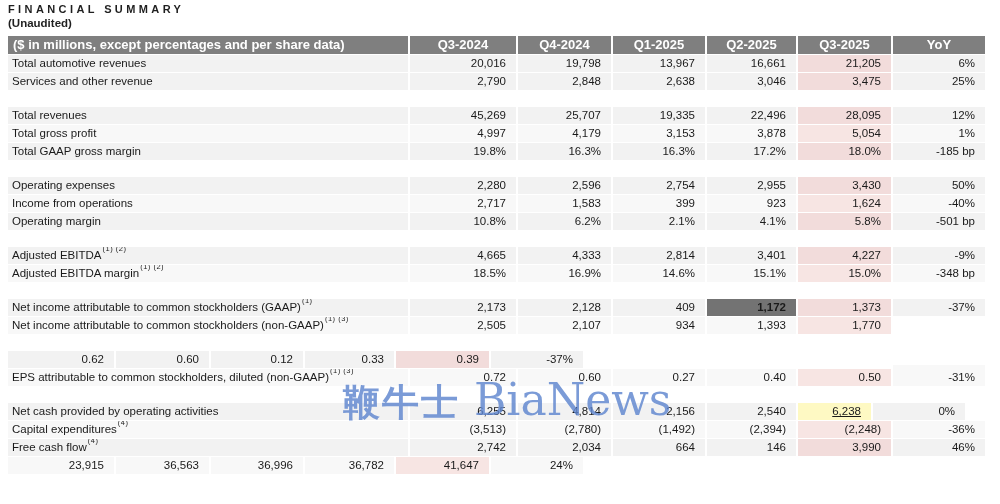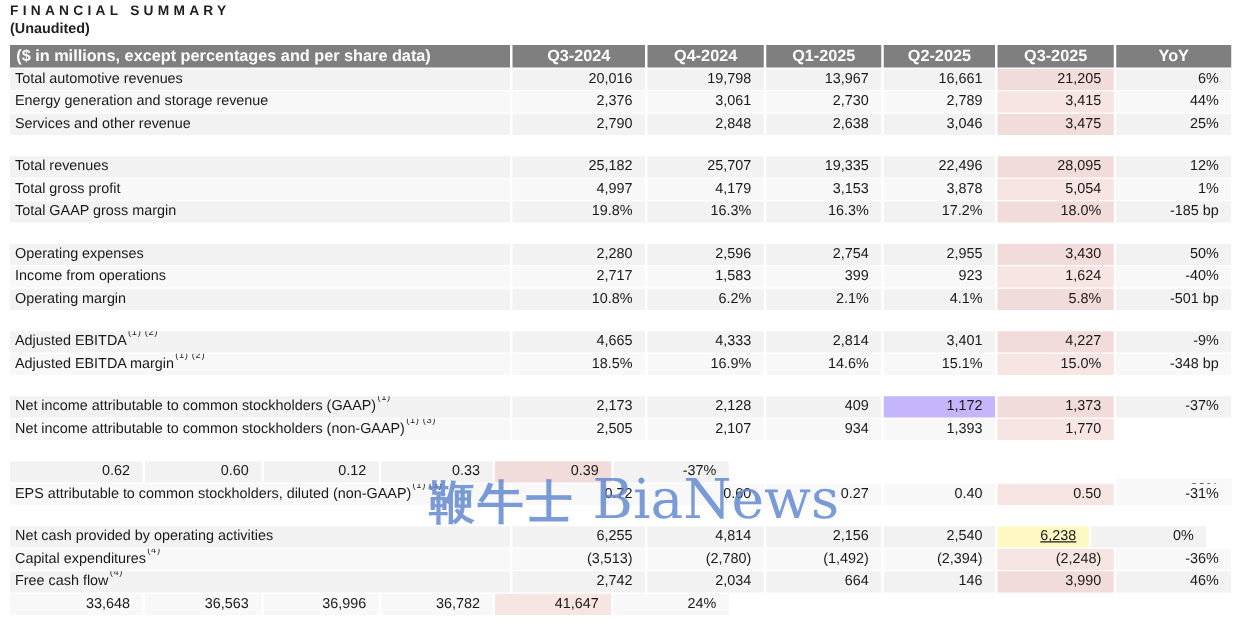--- a/index.html
+++ b/index.html
@@ -77,41 +77,32 @@
       <div class="t-row">
         <div class="cell c-label" style="width: 400px; background: rgb(242, 242, 242); color: rgb(26, 26, 26);"><span>Total automotive revenues</span></div>
         <div class="cell c-num" style="width: 106px; color: rgb(26, 26, 26); background: rgb(242, 242, 242);">20,016</div>
         <div class="cell c-num" style="width: 93px; color: rgb(26, 26, 26); background: rgb(242, 242, 242);">19,798</div>
         <div class="cell c-num" style="width: 92px; color: rgb(26, 26, 26); background: rgb(242, 242, 242);">13,967</div>
         <div class="cell c-num" style="width: 89px; color: rgb(26, 26, 26); background: rgb(242, 242, 242);">16,661</div>
         <div class="cell c-num" style="width: 93px; color: rgb(26, 26, 26); background: rgb(242, 220, 219);">21,205</div>
         <div class="cell c-num" style="width: 92px; color: rgb(26, 26, 26); background: rgb(242, 242, 242);">6%</div>
       </div>
       <div class="t-row">
-        <div class="cell c-label" style="width: 400px; background: rgb(248, 248, 248); color: rgb(26, 26, 26);"><span>Energy generation and storage revenue</span></div>
-        <div class="cell c-num" style="width: 106px; color: rgb(26, 26, 26); background: rgb(248, 248, 248);">2,376</div>
-        <div class="cell c-num" style="width: 93px; color: rgb(26, 26, 26); background: rgb(248, 248, 248);">3,061</div>
-        <div class="cell c-num" style="width: 92px; color: rgb(26, 26, 26); background: rgb(248, 248, 248);">2,730</div>
-        <div class="cell c-num" style="width: 89px; color: rgb(26, 26, 26); background: rgb(248, 248, 248);">2,789</div>
-        <div class="cell c-num" style="width: 93px; color: rgb(26, 26, 26); background: rgb(247, 229, 227);">3,415</div>
-        <div class="cell c-num" style="width: 92px; color: rgb(26, 26, 26); background: rgb(248, 248, 248);">44%</div>
-      </div>
-      <div class="t-row">
         <div class="cell c-label" style="width: 400px; background: rgb(242, 242, 242); color: rgb(26, 26, 26);"><span>Services and other revenue</span></div>
         <div class="cell c-num" style="width: 106px; color: rgb(26, 26, 26); background: rgb(242, 242, 242);">2,790</div>
         <div class="cell c-num" style="width: 93px; color: rgb(26, 26, 26); background: rgb(242, 242, 242);">2,848</div>
         <div class="cell c-num" style="width: 92px; color: rgb(26, 26, 26); background: rgb(242, 242, 242);">2,638</div>
         <div class="cell c-num" style="width: 89px; color: rgb(26, 26, 26); background: rgb(242, 242, 242);">3,046</div>
         <div class="cell c-num" style="width: 93px; color: rgb(26, 26, 26); background: rgb(242, 220, 219);">3,475</div>
         <div class="cell c-num" style="width: 92px; color: rgb(26, 26, 26); background: rgb(242, 242, 242);">25%</div>
       </div>
       <div class="t-spacer"></div>
       <div class="t-row">
         <div class="cell c-label" style="width: 400px; background: rgb(242, 242, 242); color: rgb(26, 26, 26);"><span>Total revenues</span></div>
-        <div class="cell c-num" style="width: 106px; color: rgb(26, 26, 26); background: rgb(242, 242, 242);">25,182</div>
+        <div class="cell c-num" style="width: 106px; color: rgb(26, 26, 26); background: rgb(242, 242, 242);">45,269</div>
         <div class="cell c-num" style="width: 93px; color: rgb(26, 26, 26); background: rgb(242, 242, 242);">25,707</div>
         <div class="cell c-num" style="width: 92px; color: rgb(26, 26, 26); background: rgb(242, 242, 242);">19,335</div>
         <div class="cell c-num" style="width: 89px; color: rgb(26, 26, 26); background: rgb(242, 242, 242);">22,496</div>
         <div class="cell c-num" style="width: 93px; color: rgb(26, 26, 26); background: rgb(242, 220, 219);">28,095</div>
         <div class="cell c-num" style="width: 92px; color: rgb(26, 26, 26); background: rgb(242, 242, 242);">12%</div>
       </div>
       <div class="t-row">
         <div class="cell c-label" style="width: 400px; background: rgb(248, 248, 248); color: rgb(26, 26, 26);"><span>Total gross profit</span></div>
         <div class="cell c-num" style="width: 106px; color: rgb(26, 26, 26); background: rgb(248, 248, 248);">4,997</div>
         <div class="cell c-num" style="width: 93px; color: rgb(26, 26, 26); background: rgb(248, 248, 248);">4,179</div>
@@ -175,21 +166,21 @@
         <div class="cell c-num" style="width: 89px; color: rgb(26, 26, 26); background: rgb(248, 248, 248);">15.1%</div>
         <div class="cell c-num" style="width: 93px; color: rgb(26, 26, 26); background: rgb(247, 229, 227);">15.0%</div>
         <div class="cell c-num" style="width: 92px; color: rgb(26, 26, 26); background: rgb(248, 248, 248);">-348 bp</div>
       </div>
       <div class="t-spacer"></div>
       <div class="t-row">
         <div class="cell c-label" style="width: 400px; background: rgb(242, 242, 242); color: rgb(26, 26, 26);"><span>Net income attributable to common stockholders (GAAP)</span><sup class="fn">(1)</sup></div>
         <div class="cell c-num" style="width: 106px; color: rgb(26, 26, 26); background: rgb(242, 242, 242);">2,173</div>
         <div class="cell c-num" style="width: 93px; color: rgb(26, 26, 26); background: rgb(242, 242, 242);">2,128</div>
         <div class="cell c-num" style="width: 92px; color: rgb(26, 26, 26); background: rgb(242, 242, 242);">409</div>
-        <div class="cell c-num" style="width: 89px; color: rgb(26, 26, 26); background: #c4b5fd;">1,172</div>
+        <div class="cell c-num" style="width: 89px; color: rgb(26, 26, 26); background: #737373; font-weight: bold;">1,172</div>
         <div class="cell c-num" style="width: 93px; color: rgb(26, 26, 26); background: rgb(242, 220, 219);">1,373</div>
         <div class="cell c-num" style="width: 92px; color: rgb(26, 26, 26); background: rgb(242, 242, 242);">-37%</div>
       </div>
       <div class="t-row">
         <div class="cell c-label" style="width: 400px; background: rgb(248, 248, 248); color: rgb(26, 26, 26);"><span>Net income attributable to common stockholders (non-GAAP)</span><sup class="fn">(1) (3)</sup></div>
         <div class="cell c-num" style="width: 106px; color: rgb(26, 26, 26); background: rgb(248, 248, 248);">2,505</div>
         <div class="cell c-num" style="width: 93px; color: rgb(26, 26, 26); background: rgb(248, 248, 248);">2,107</div>
         <div class="cell c-num" style="width: 92px; color: rgb(26, 26, 26); background: rgb(248, 248, 248);">934</div>
         <div class="cell c-num" style="width: 89px; color: rgb(26, 26, 26); background: rgb(248, 248, 248);">1,393</div>
         <div class="cell c-num" style="width: 93px; color: rgb(26, 26, 26); background: rgb(247, 229, 227);">1,770</div>
@@ -235,21 +226,21 @@
       <div class="t-row">
         <div class="cell c-label" style="width: 400px; background: rgb(242, 242, 242); color: rgb(26, 26, 26);"><span>Free cash flow</span><sup class="fn">(4)</sup></div>
         <div class="cell c-num" style="width: 106px; color: rgb(26, 26, 26); background: rgb(242, 242, 242);">2,742</div>
         <div class="cell c-num" style="width: 93px; color: rgb(26, 26, 26); background: rgb(242, 242, 242);">2,034</div>
         <div class="cell c-num" style="width: 92px; color: rgb(26, 26, 26); background: rgb(242, 242, 242);">664</div>
         <div class="cell c-num" style="width: 89px; color: rgb(26, 26, 26); background: rgb(242, 242, 242);">146</div>
         <div class="cell c-num" style="width: 93px; color: rgb(26, 26, 26); background: rgb(242, 220, 219);">3,990</div>
         <div class="cell c-num" style="width: 92px; color: rgb(26, 26, 26); background: rgb(242, 242, 242);">46%</div>
       </div>
       <div class="t-row">
-        <div class="cell c-num" style="width: 106px; color: rgb(26, 26, 26); background: rgb(248, 248, 248);">33,648</div>
+        <div class="cell c-num" style="width: 106px; color: rgb(26, 26, 26); background: rgb(248, 248, 248);">23,915</div>
         <div class="cell c-num" style="width: 93px; color: rgb(26, 26, 26); background: rgb(248, 248, 248);">36,563</div>
         <div class="cell c-num" style="width: 92px; color: rgb(26, 26, 26); background: rgb(248, 248, 248);">36,996</div>
         <div class="cell c-num" style="width: 89px; color: rgb(26, 26, 26); background: rgb(248, 248, 248);">36,782</div>
         <div class="cell c-num" style="width: 93px; color: rgb(26, 26, 26); background: rgb(247, 229, 227);">41,647</div>
         <div class="cell c-num" style="width: 92px; color: rgb(26, 26, 26); background: rgb(248, 248, 248);">24%</div>
       </div>
     </div>
 
   <div class="watermark" style="color: rgb(95, 134, 207);">
     <span class="wm-cjk">鞭牛士</span><span class="wm-latin"> BiaNews</span>

